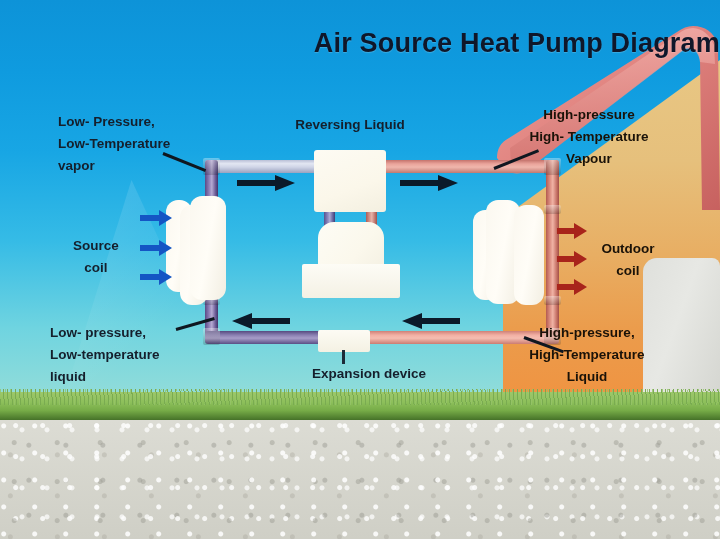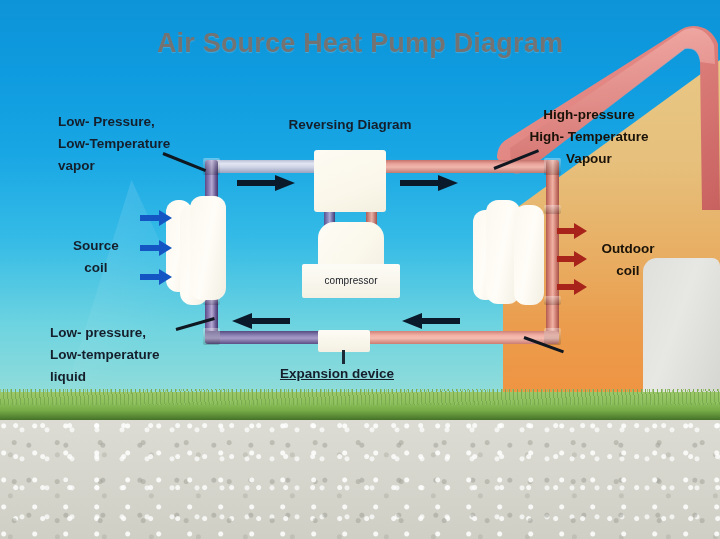--- a/index.html
+++ b/index.html
@@ -65,23 +65,23 @@
   }
   .interior-box {
     position: absolute; left: 643px; top: 258px; width: 77px; height: 138px;
     background: linear-gradient(110deg, #dfe0dc 0%, #e7e8e4 45%, #d5d6d1 100%);
     border-radius: 14px 8px 0 0;
   }
 
   
   .title {
     position: absolute; left: 0; top: 28px; width: 720px;
-    text-align: center;
+    text-align: right;
     font-size: 27px; font-weight: bold; letter-spacing: .2px;
-    color: #737373;
+    color: #0f172a;
     text-shadow: 0 1px 1px rgba(255,255,255,.18);
   }
 
   
   .pipe { position: absolute; }
   .pipe-h-cold {
     background: linear-gradient(to bottom, #b9bfd6 0%, #e2e6f2 28%, #cfd4e6 55%, #9ba2bf 100%);
   }
   .pipe-v-cold {
     background: linear-gradient(to right, #5b4a86 0%, #8c7cb5 30%, #b6aad2 52%, #6d5d97 80%, #42366b 100%);
@@ -233,21 +233,20 @@
   <div class="coil-fin" style="left:180px; top:205px; width:28px; height:100px;"></div>
   <div class="coil-fin" style="left:190px; top:196px; width:36px; height:104px;"></div>
 
   <div class="coil-fin" style="left:473px; top:210px; width:26px; height:90px;"></div>
   <div class="coil-fin" style="left:486px; top:200px; width:34px; height:104px;"></div>
   <div class="coil-fin" style="left:514px; top:205px; width:30px; height:100px;"></div>
 
   <div class="reversing-box"></div>
   <div class="compressor-body"></div>
   <div class="compressor-base"></div>
-  <div class="compressor-label">compressor</div>
   <div class="expansion-box"></div>
   <div class="expansion-stem"></div>
 
   <svg class="arrow" style="left:237px; top:172px; width:58px; height:22px;" viewBox="0 0 58 22">
     <path class="arrow-b" d="M0 8 L38 8 L38 3 L58 11 L38 19 L38 14 L0 14 Z"></path>
   </svg>
   <svg class="arrow" style="left:400px; top:172px; width:58px; height:22px;" viewBox="0 0 58 22">
     <path class="arrow-b" d="M0 8 L38 8 L38 3 L58 11 L38 19 L38 14 L0 14 Z"></path>
   </svg>
   <svg class="arrow" style="left:232px; top:310px; width:58px; height:22px;" viewBox="0 0 58 22">
@@ -287,24 +286,27 @@
 vapor</div>
 
   <div class="lbl right dark-on-tan" style="left:496px; top:104px; width:186px;">High-pressure
 High- Temperature
 Vapour</div>
 
   <div class="lbl" style="left:50px; top:322px; width:190px;">Low- pressure,
 Low-temperature
 liquid</div>
 
-
-  <div class="lbl center" style="left:265px; top:114px; width:170px;">Reversing Diagram</div>
-
-  <div class="lbl center" style="left:242px; top:363px; width:190px;text-decoration:underline;">Expansion device</div>
+  <div class="lbl right dark-on-tan" style="left:492px; top:322px; width:190px;">High-pressure,
+High-Temperature
+Liquid</div>
+
+  <div class="lbl center" style="left:265px; top:114px; width:170px;">Reversing Liquid</div>
+
+  <div class="lbl center" style="left:274px; top:363px; width:190px;">Expansion device</div>
 
   <div class="lbl center" style="left:44px; top:235px; width:104px;">Source
 coil</div>
 
   <div class="lbl center dark-on-tan" style="left:578px; top:238px; width:100px;">Outdoor
 coil</div>
 
 
 </div>
 

